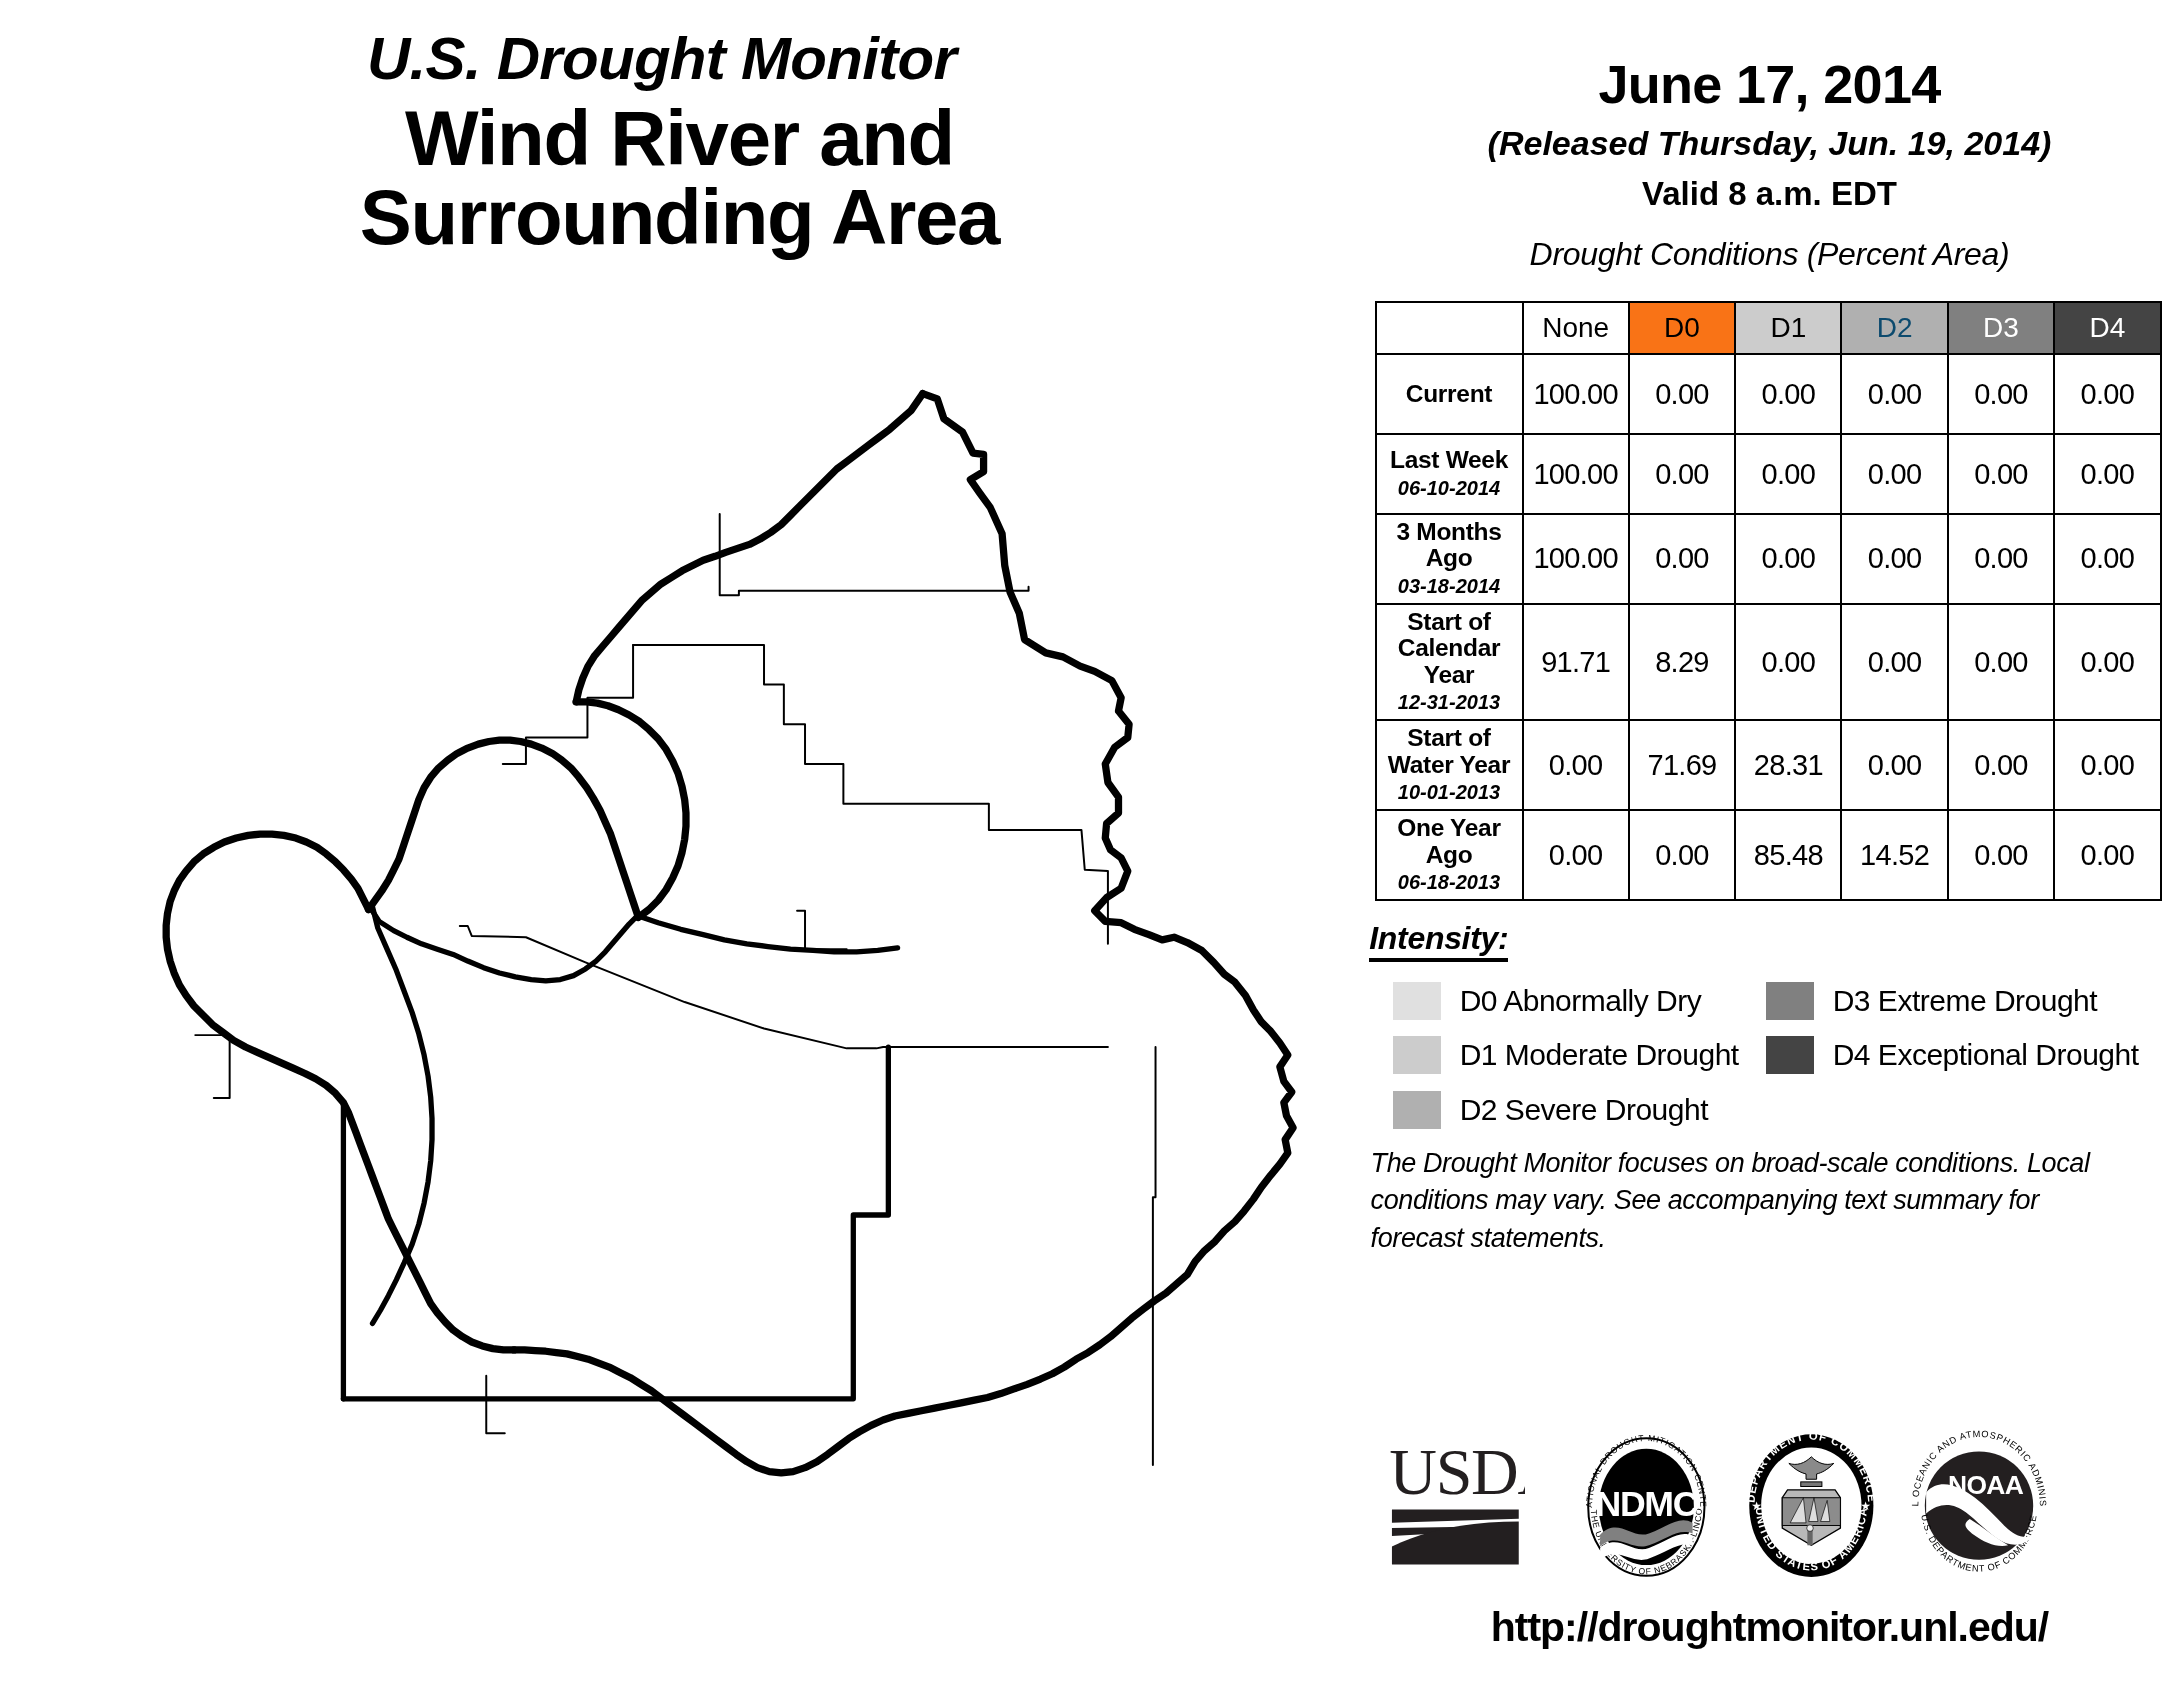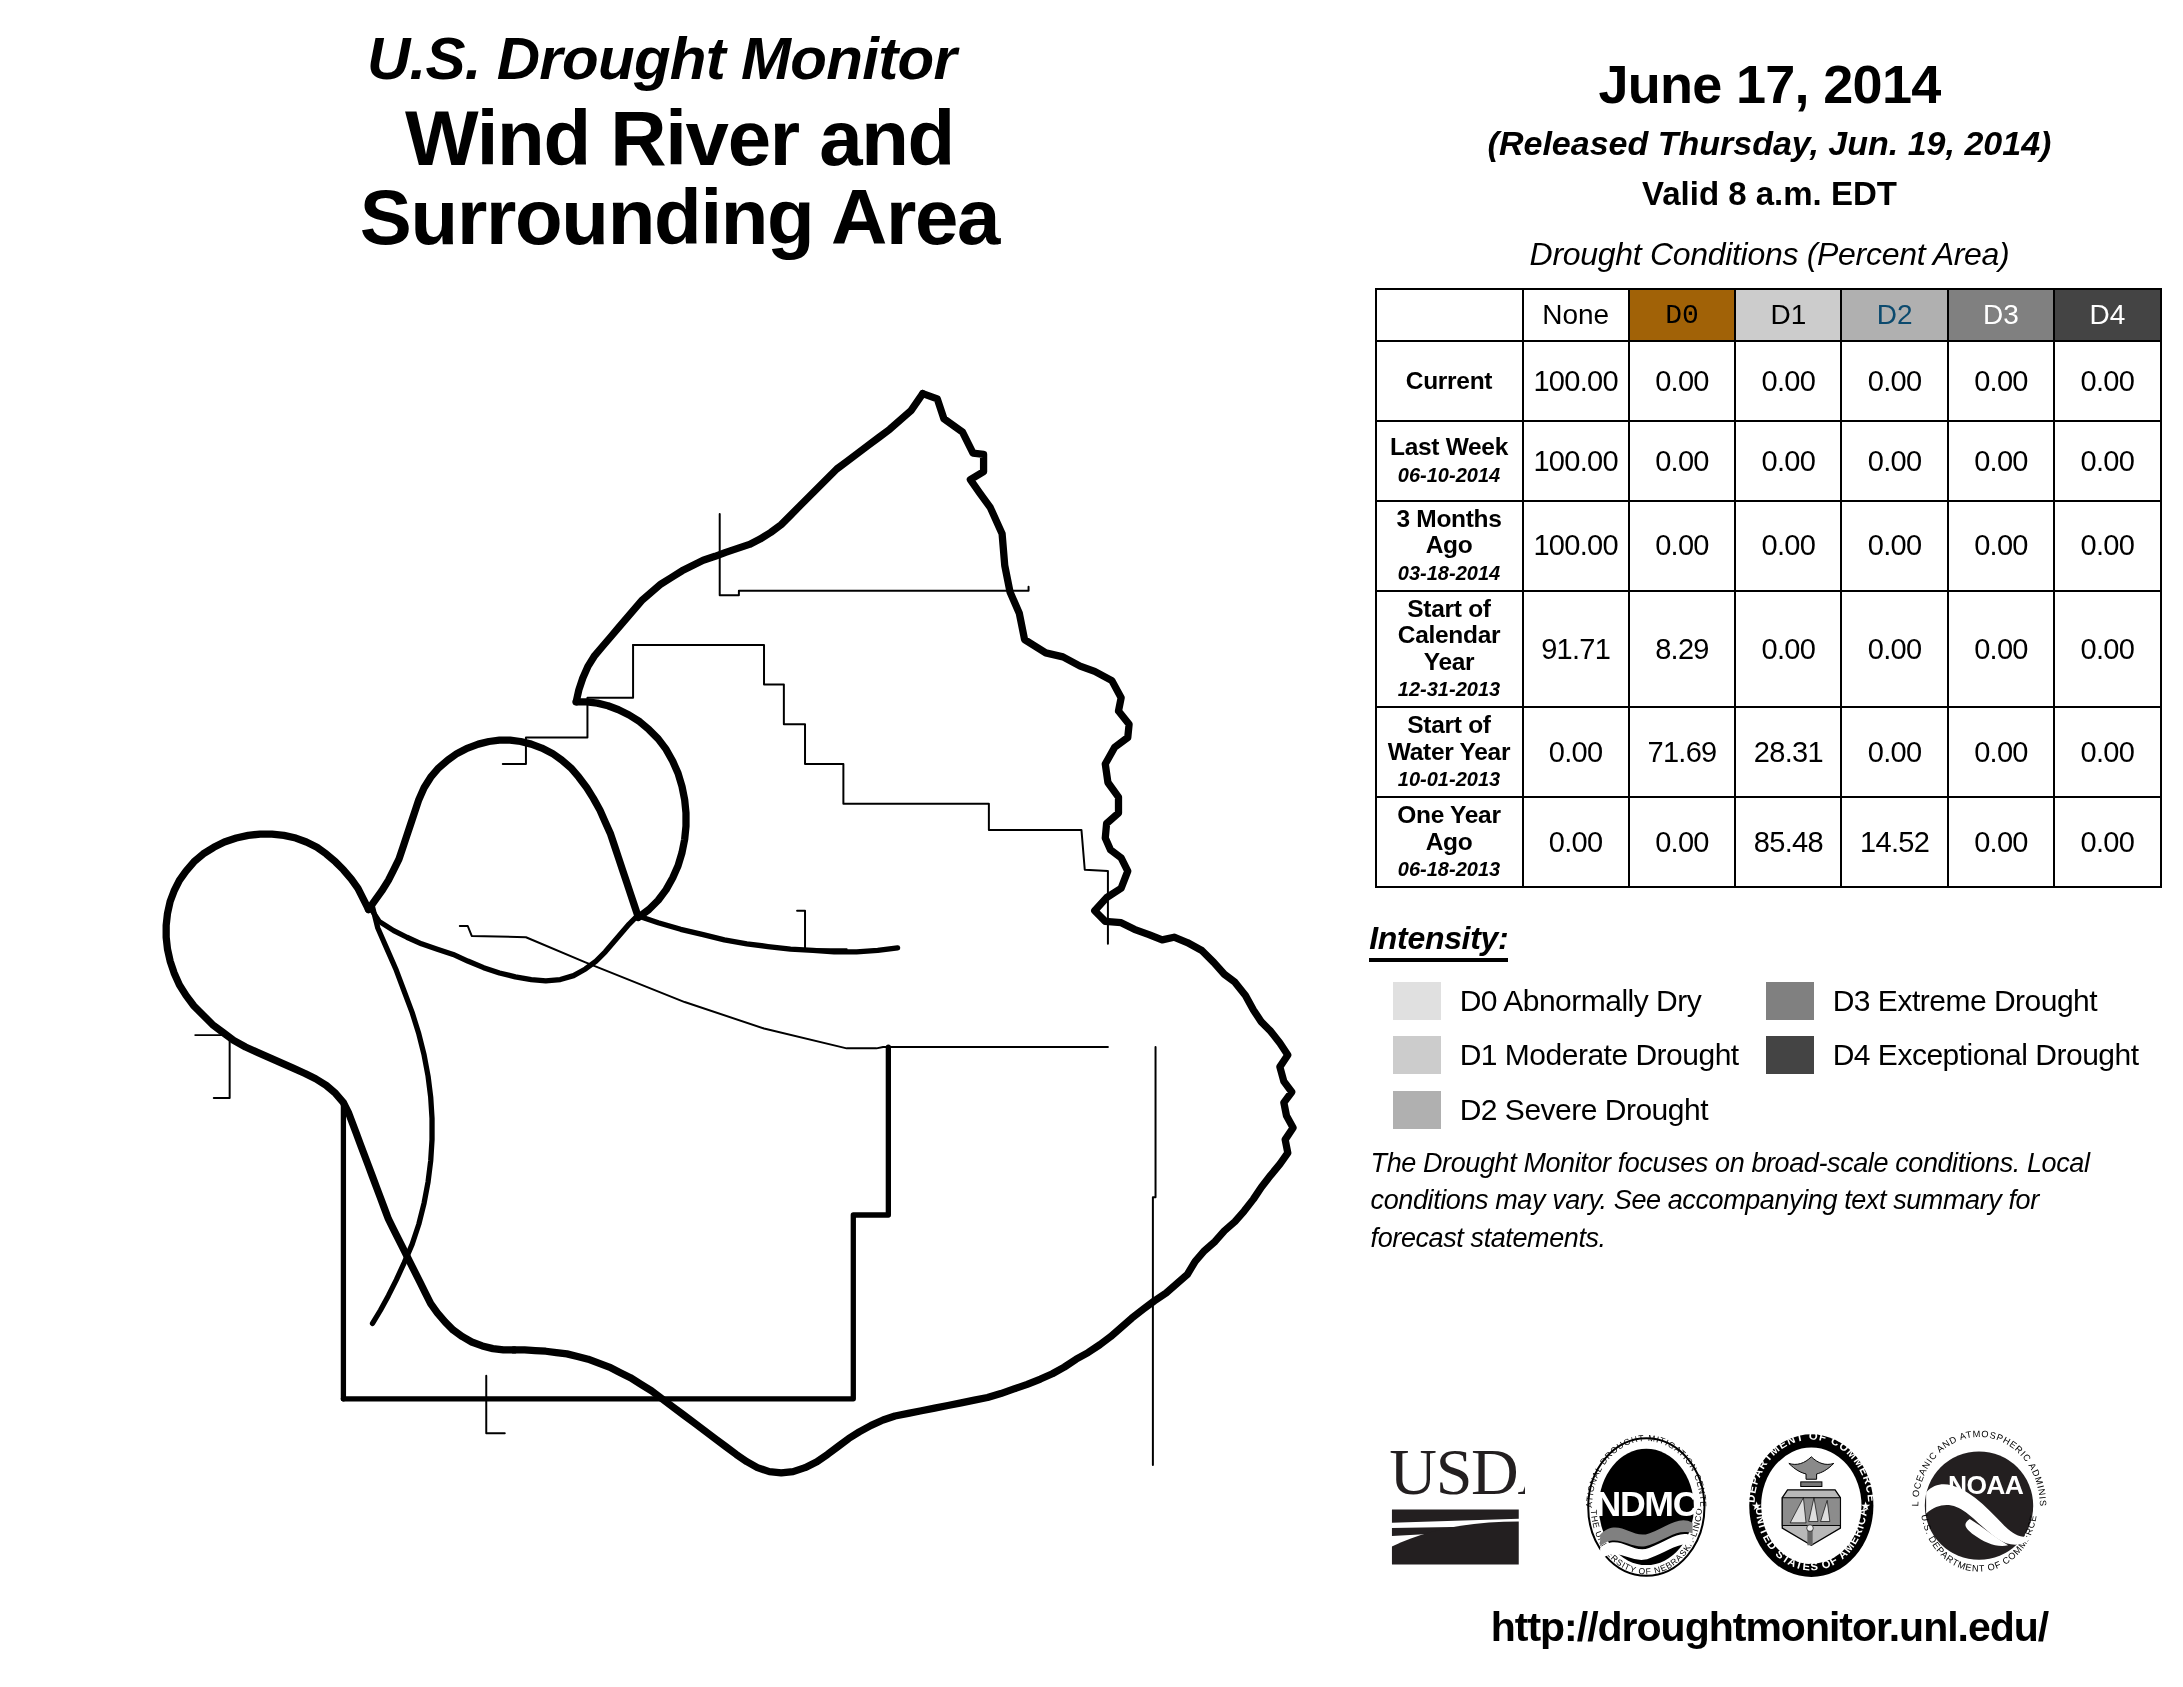--- a/index.html
+++ b/index.html
@@ -23,21 +23,21 @@
 
   #date-block{text-align:center;padding-top:53px;}
   #valid-date{font-size:54px;font-weight:bold;letter-spacing:-0.7px;}
   #released{font-size:34px;font-weight:bold;font-style:italic;margin-top:9.3px;}
   #valid-time{font-size:33px;font-weight:bold;margin-top:12px;}
 
   #table-caption{font-size:32px;font-style:italic;text-align:center;margin-top:22.5px;
                  letter-spacing:-0.3px;}
 
   
-  #dm-table{position:absolute;left:18.5px;top:288px;width:787px;}
+  #dm-table{position:absolute;left:18.5px;top:301px;width:787px;}
   table{border-collapse:collapse;width:100%;table-layout:fixed;}
   col.lbl{width:147px;}
   col.val{width:auto;}
   #dm-table td,#dm-table th{border:2px solid #000;text-align:center;vertical-align:middle;}
 
   thead th{height:48px;font-size:28px;font-weight:normal;}
   thead th.corner{border:none;background:transparent;}
   thead th.hdr{border-left:2px solid #000;border-right:2px solid #000;
                border-top:4.6px solid #000;border-bottom:4.6px solid #000;}
 
@@ -195,21 +195,21 @@
           <col class="val">
           <col class="val">
         <col class="val">
           <col class="val">
           <col class="val">
       </colgroup>
       <thead>
         <tr>
           <th class="corner"></th>
           <th class="hdr" style="background: rgb(255, 255, 255); color: rgb(0, 0, 0);">None</th>
-          <th class="hdr" style="background: #a16207; color: rgb(0, 0, 0); font-family: Liberation Mono, monospace;">D0</th>
+          <th class="hdr" style="background: #f97316; color: rgb(0, 0, 0);">D0</th>
           <th class="hdr" style="background: rgb(204, 204, 204); color: rgb(0, 0, 0);">D1</th>
           <th class="hdr" style="background: rgb(176, 176, 176); color: #0c4a6e;">D2</th>
           <th class="hdr" style="background: rgb(128, 128, 128); color: #ffffff;">D3</th>
           <th class="hdr" style="background: rgb(68, 68, 68); color: rgb(255, 255, 255);">D4</th>
         </tr>
       </thead>
       <tbody id="tbody-rows">
           <tr>
             <td class="rowlabel">
               <span class="rl-name">Current</span>

